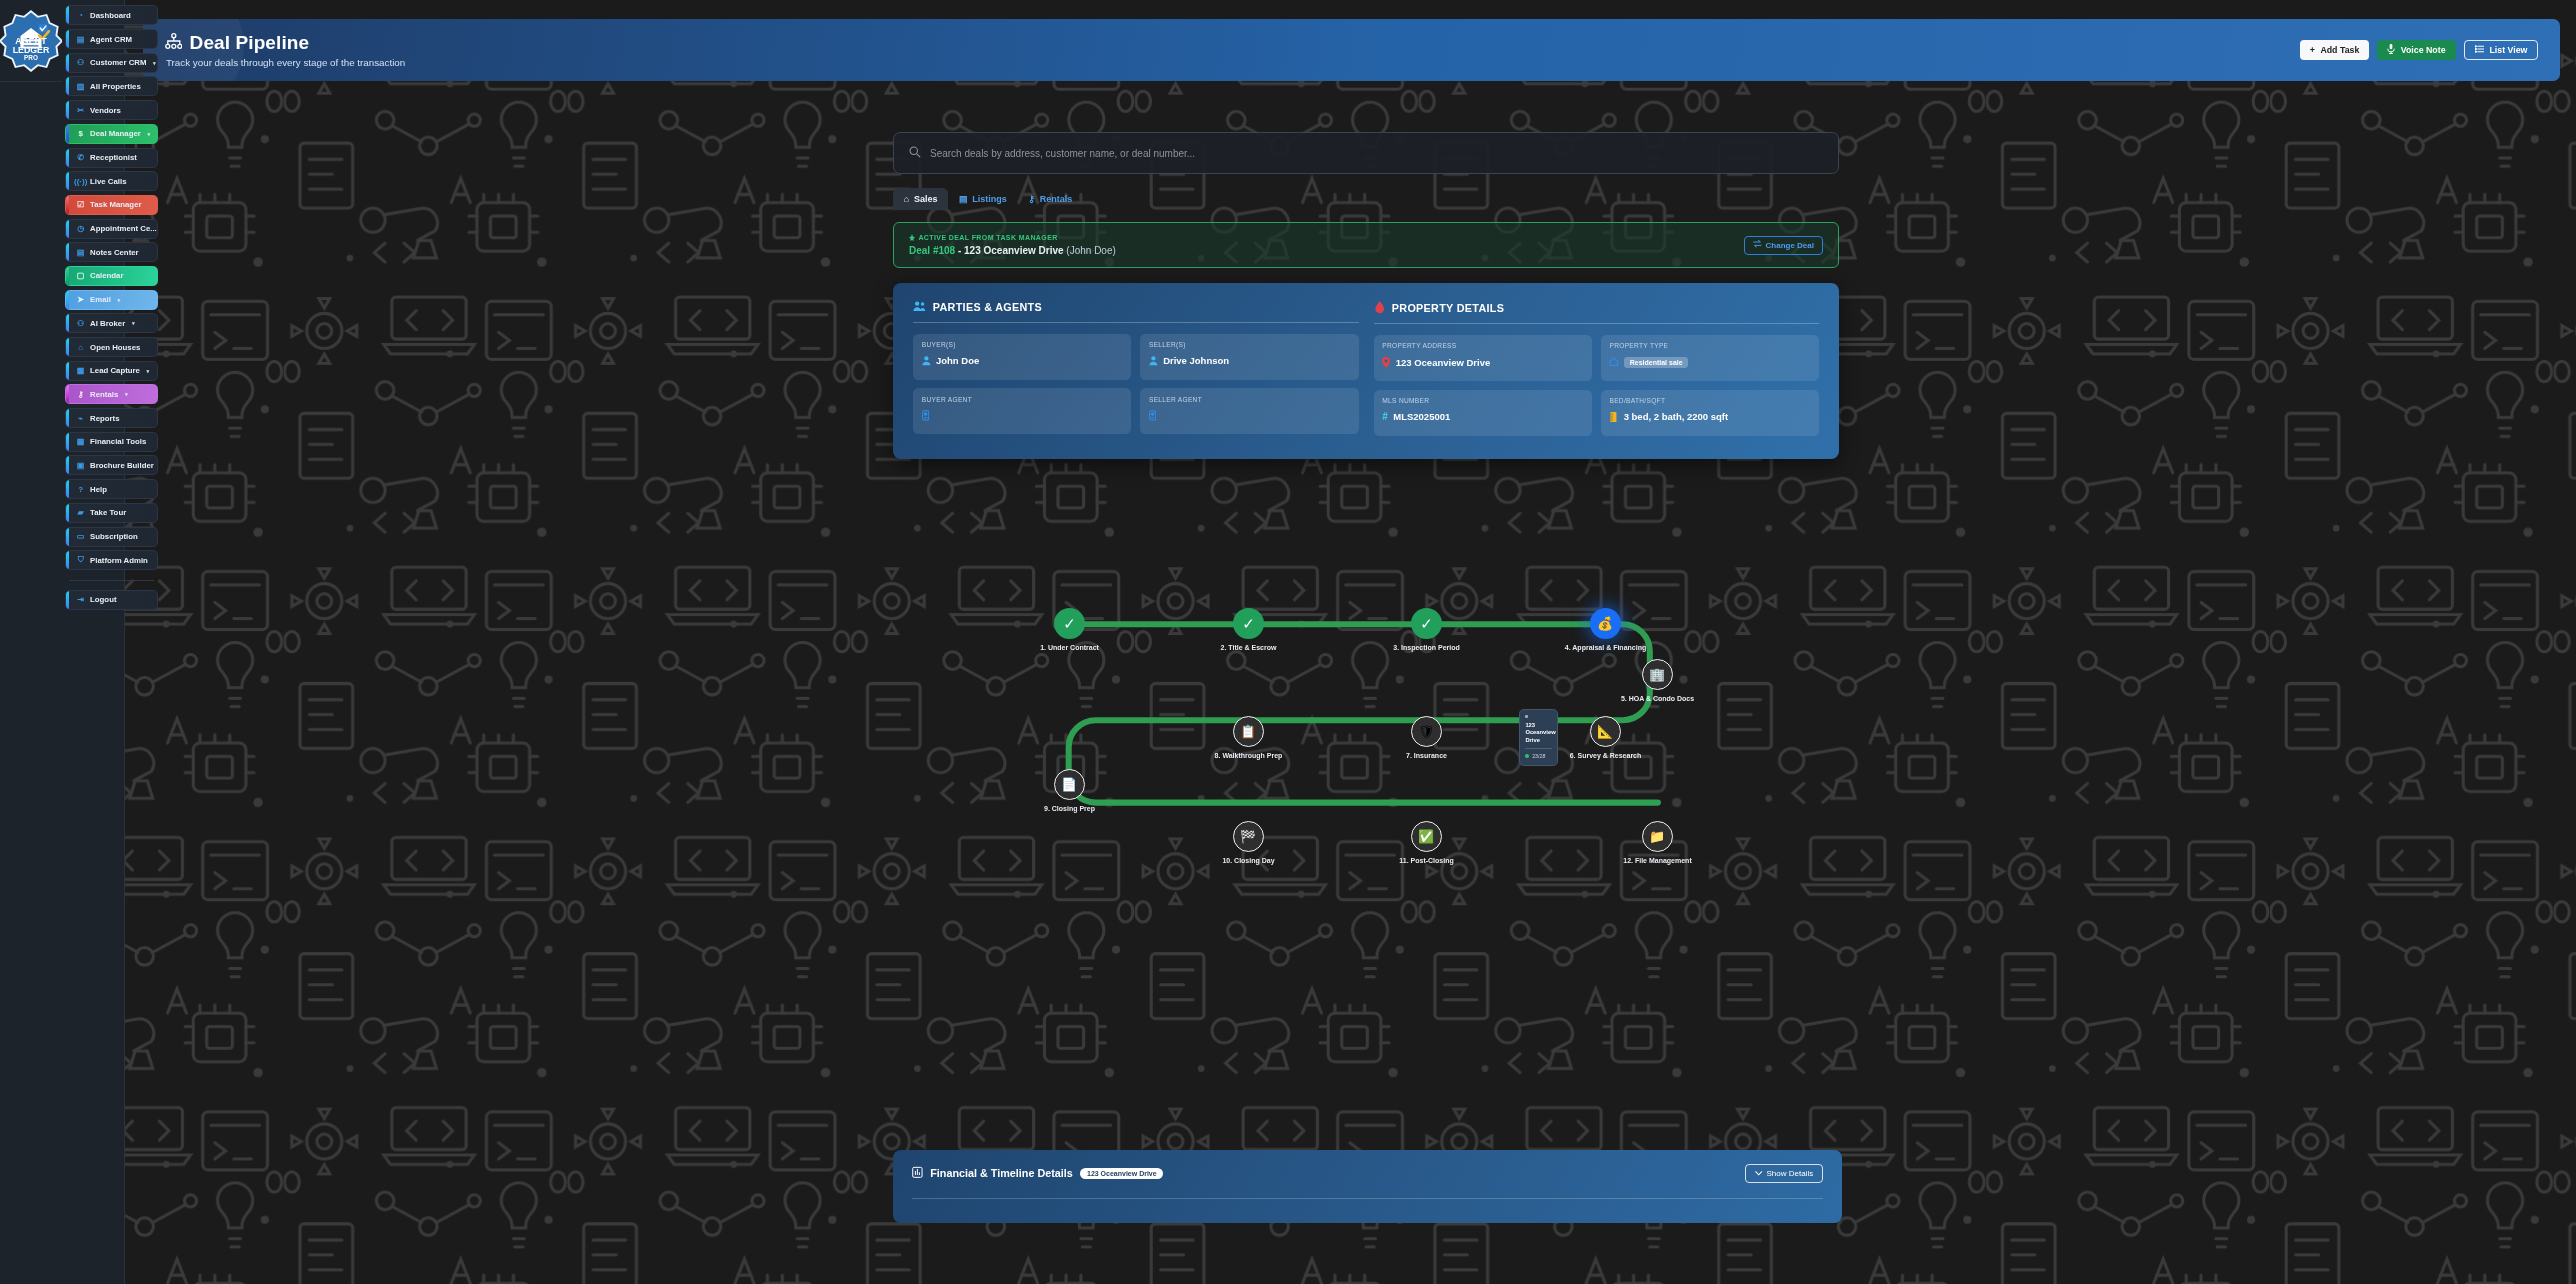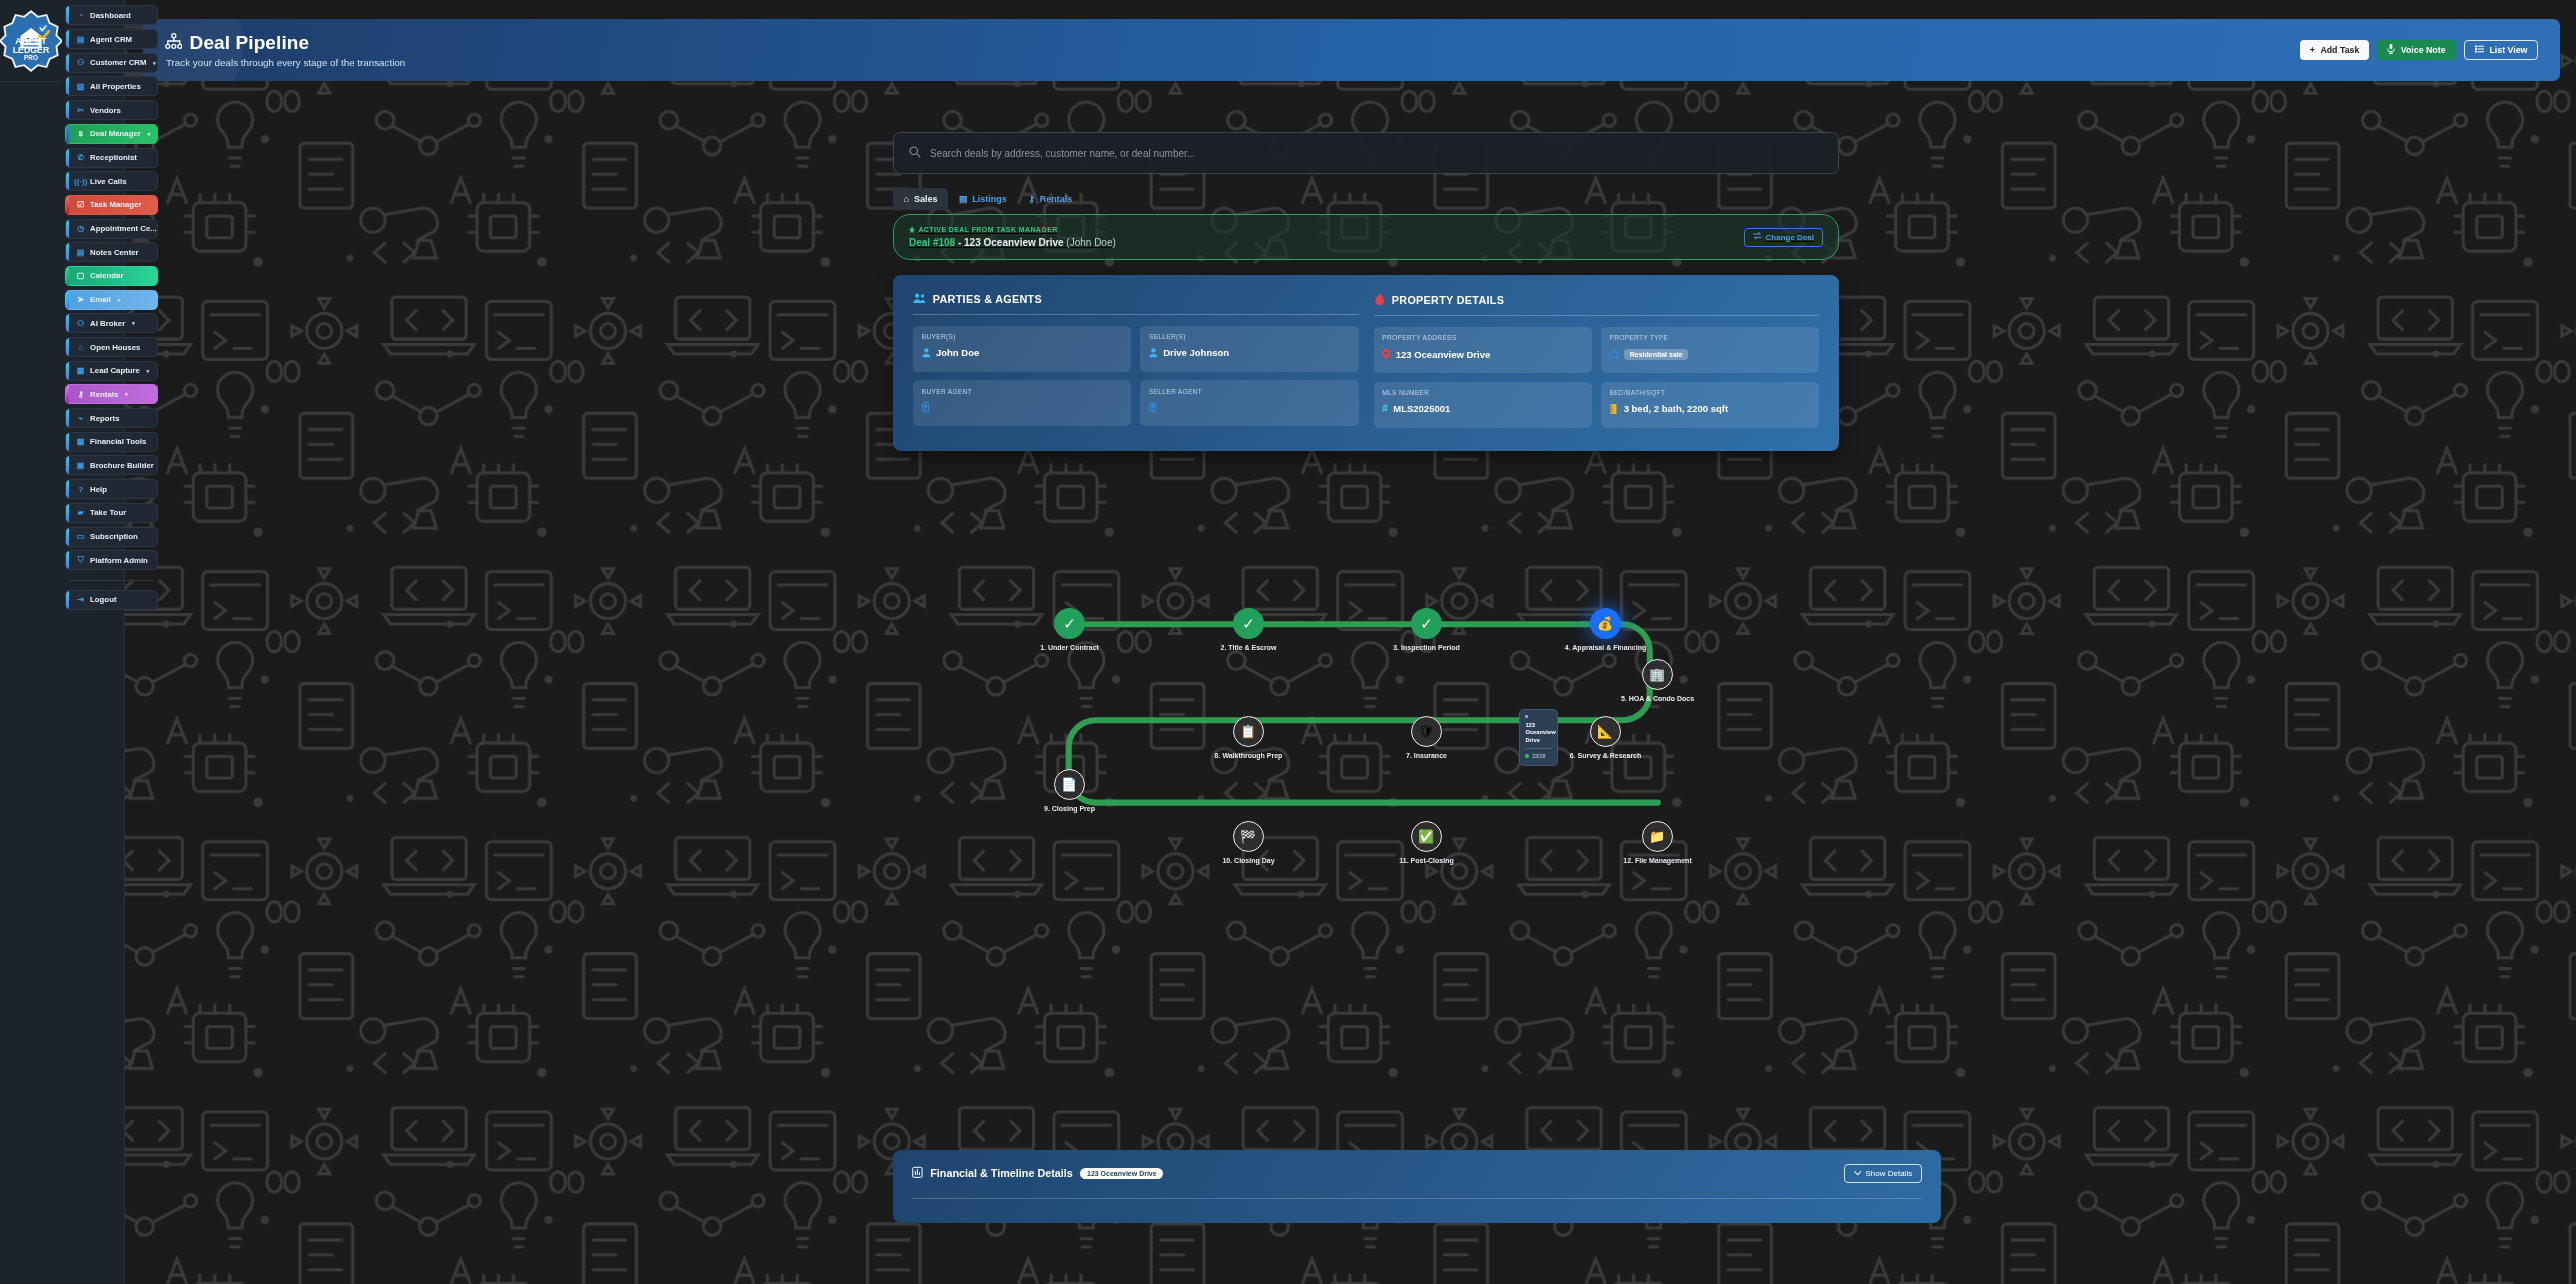--- a/index.html
+++ b/index.html
@@ -140,29 +140,28 @@
   #tab-row { margin-top: 12px; display:flex; align-items:flex-end; gap: 0px; height: 24px;}
   .tab {
     display:flex; align-items:center; gap: 4.7px;
     padding: 6px 10.8px;
     font-size: 9px; font-weight: bold;
     color:#4f9fe8; cursor:pointer; border-radius: 5.4px 5.4px 0 0;
   }
   .tab.active { background: #2c333d; color: #eef2f7; }
 
   #active-deal-banner {
-    margin-top: 4px;
+    margin-top: 12px;
     height: 46px;
-    border-radius: 17px;
+    border-radius: 6px;
     border: 0.9px solid #2f9e63;
     background: rgba(24,56,42,.62);
     display:flex; align-items:center; justify-content:space-between;
     padding: 0 15px;
     position: relative;
-    text-decoration: underline;
   }
   .adb-left { display:flex; flex-direction:column; gap: 3.4px; }
   .adb-kicker { color:#35c77d; font-size: 7px; font-weight: bold; letter-spacing:0.4px; display:flex; align-items:center; gap:3.4px;}
   .adb-main { font-size: 10px; color:#e9eef4; font-weight: bold;}
   .adb-main .deal-no { color:#35c77d; }
   .adb-main .party { color:#c2ccd7; font-weight: normal; }
   .btn-change-deal {
     border: 0.9px solid #2f7ee0; color:#4d9bf0; background: transparent;
     border-radius:4px; height: 19px; padding: 0 8px; font-size: 8px; font-weight:bold;
     display:inline-flex; align-items:center; gap:4px; cursor:pointer;
@@ -218,21 +217,21 @@
     z-index: 9;
   }
   .tt-dot { width:2.7px;height:2.7px;border-radius:50%;background:#9fb0c2; margin-bottom:4px;}
   .tt-title { color:#fff; font-size: 5.8px; font-weight:bold; line-height: 1.25;}
   .tt-rule { height:0.7px; background: rgba(255,255,255,.18); margin: 4.7px 0 4px 0;}
   .tt-count { color:#cdd7e2; font-size: 5.3px; display:flex; align-items:center; gap:3.4px;}
   .tt-count .g { width:3.4px;height:3.4px;border-radius:50%;background:#2fbb6a;}
 
   
   #financial-card {
-    position:absolute; left: 893px; top: 1150px; width: 1048px; height: 73px;
+    position:absolute; left: 893px; top: 1150px; width: 949px; height: 73px;
     border-radius: 8px;
     background: linear-gradient(120deg,#1f456f 0%, #2a5c8e 60%, #2e6ba4 100%);
     padding: 13.5px 19px 0 19px;
     z-index: 6;
   }
   .fc-row { display:flex; align-items:center; justify-content:space-between; }
   .fc-title { display:flex; align-items:center; gap:7.4px; color:#fff; font-size: 10.8px; font-weight:bold;}
   .fc-badge { background:#fff; color:#24415f; border-radius: 8px; padding: 2px 6.8px; font-size: 7px; font-weight:bold;}
   .btn-show-details {
     background: transparent; border: 0.8px solid rgba(255,255,255,.8); color:#fff;

